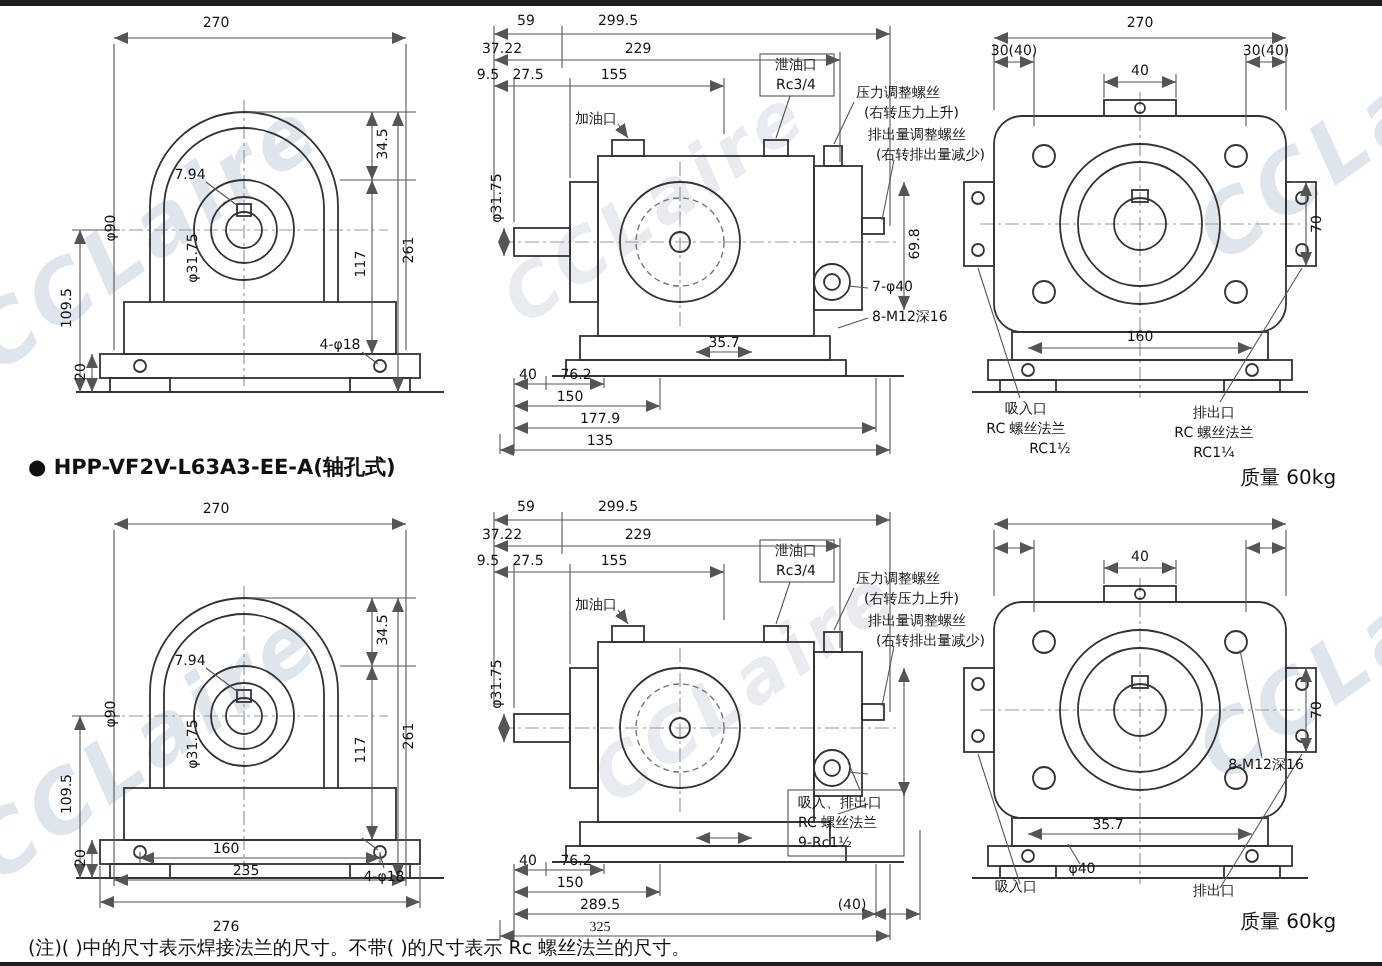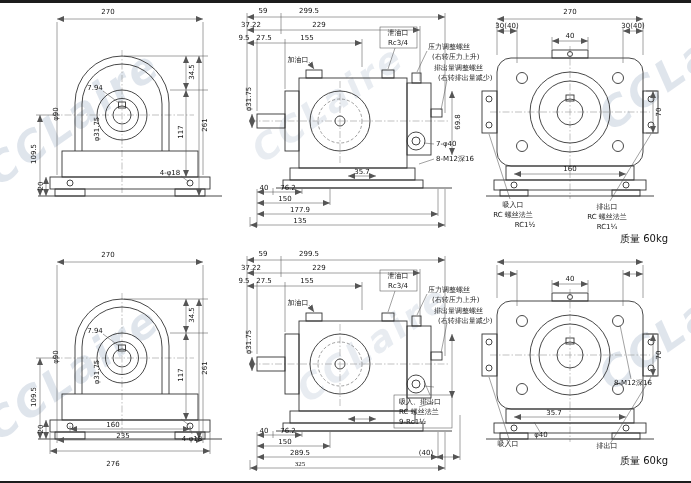--- a/index.html
+++ b/index.html
@@ -300,15 +300,17 @@
       <div class="ann" style="left: 426px; top: 450px;">(40)</div>
       <div class="ann" style="left: 570px; top: 276px;">40</div>
       <div class="ann rot" style="left: 659px; top: 352px;">70</div>
       <div class="ann" style="left: 633px; top: 380px;">8-M12深16</div>
       <div class="ann" style="left: 554px; top: 410px;">35.7</div>
       <div class="ann" style="left: 541px; top: 432px;">φ40</div>
       <div class="ann" style="left: 508px; top: 441px;">吸入口</div>
       <div class="ann" style="left: 607px; top: 443px;">排出口</div>
     </div>
 
+  <div class="model">● HPP-VF2V-L63A3-EE-A(轴孔式)</div>
   <div class="mass mass-top">质量 60kg</div>
   <div class="mass mass-bottom">质量 60kg</div>
+  <div class="note">(注)( )中的尺寸表示焊接法兰的尺寸。不带( )的尺寸表示 Rc 螺丝法兰的尺寸。</div>
 </div>
 
 </body></html>

